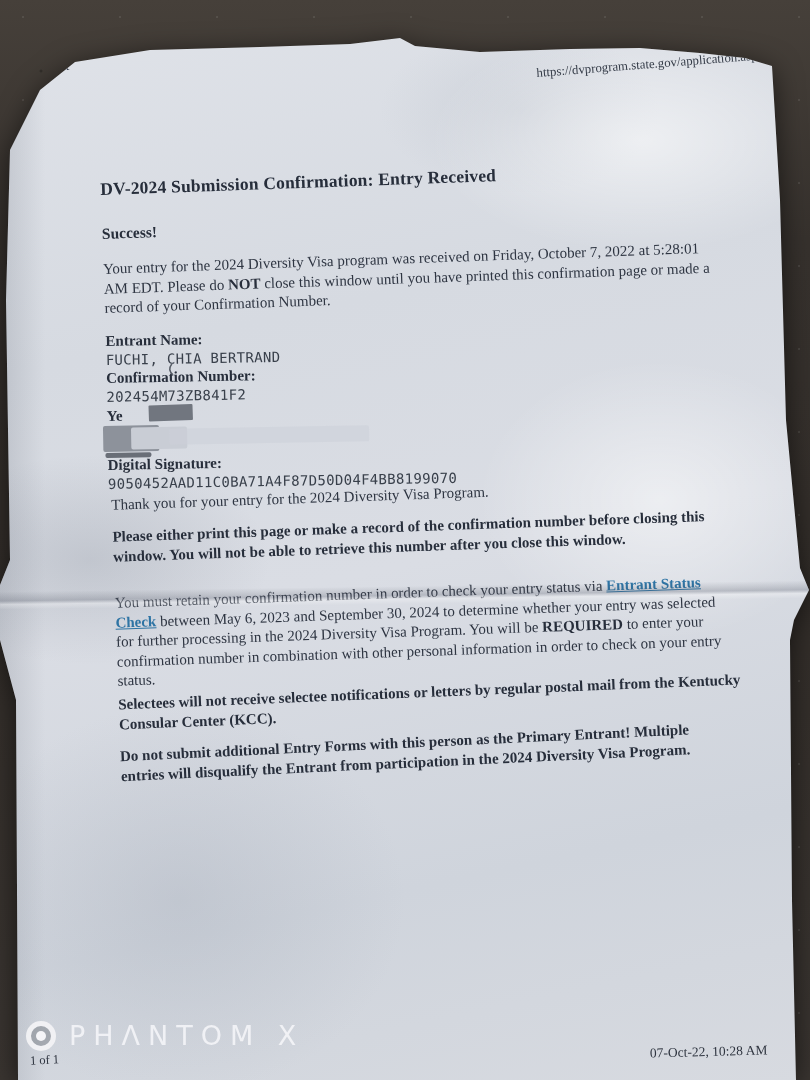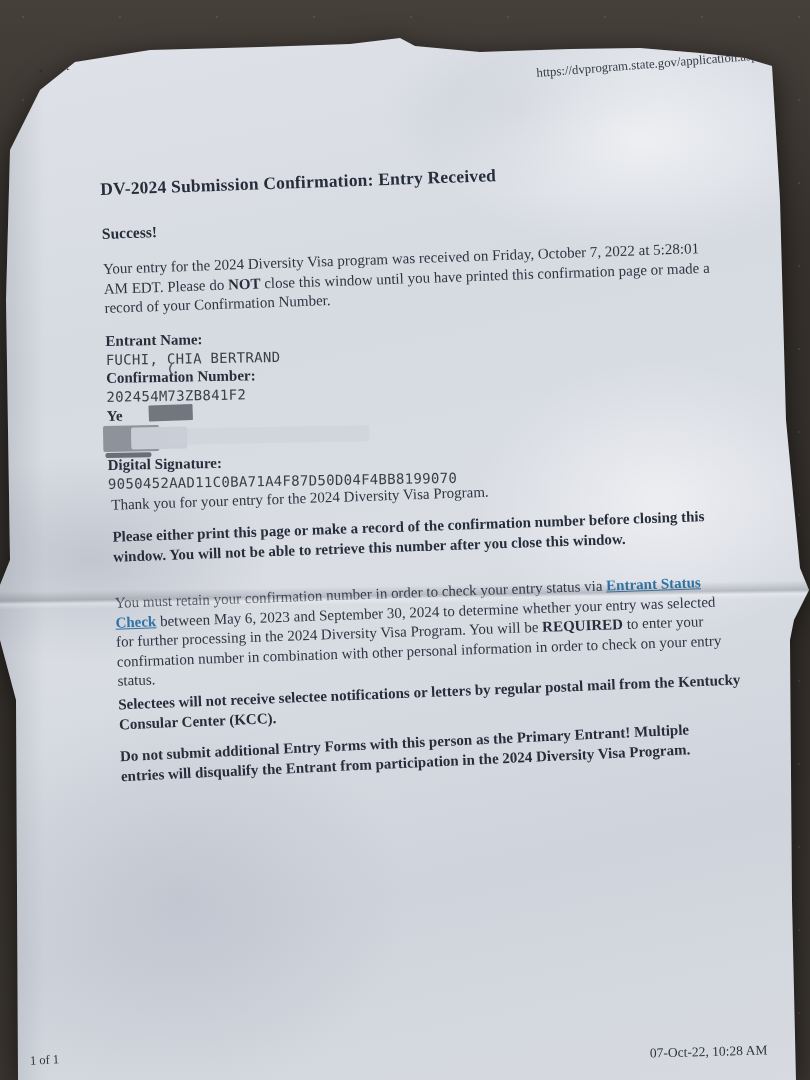--- a/index.html
+++ b/index.html
@@ -152,18 +152,24 @@
       <div class="serif retain"><span>You must retain your confirmation number in order to check your entry status via </span><span class="doc-link">Entrant Status Check</span><span> between May 6, 2023 and September 30, 2024 to determine whether your entry was selected for further processing in the 2024 Diversity Visa Program. You will be </span><span class="bold">REQUIRED</span><span> to enter your confirmation number in combination with other personal information in order to check on your entry status.</span></div>
 
       <div class="serif selectees">Selectees will not receive selectee notifications or letters by regular postal mail from the Kentucky Consular Center (KCC).</div>
 
       <div class="serif noadd">Do not submit additional Entry Forms with this person as the Primary Entrant! Multiple entries will disqualify the Entrant from participation in the 2024 Diversity Visa Program.</div>
 
     </div>
 
     <div class="fold-crease"></div>
 
+    <div class="watermark">
+      <div class="lens-outer">
+        <div class="lens-inner"></div>
+      </div>
+      <div class="wm-text">PHΛNTOM X</div>
+    </div>
 
     <div class="page-ind">1 of 1</div>
     <div class="timestamp">07-Oct-22, 10:28 AM</div>
 
   </div>
 </div>
 
 </body></html>

